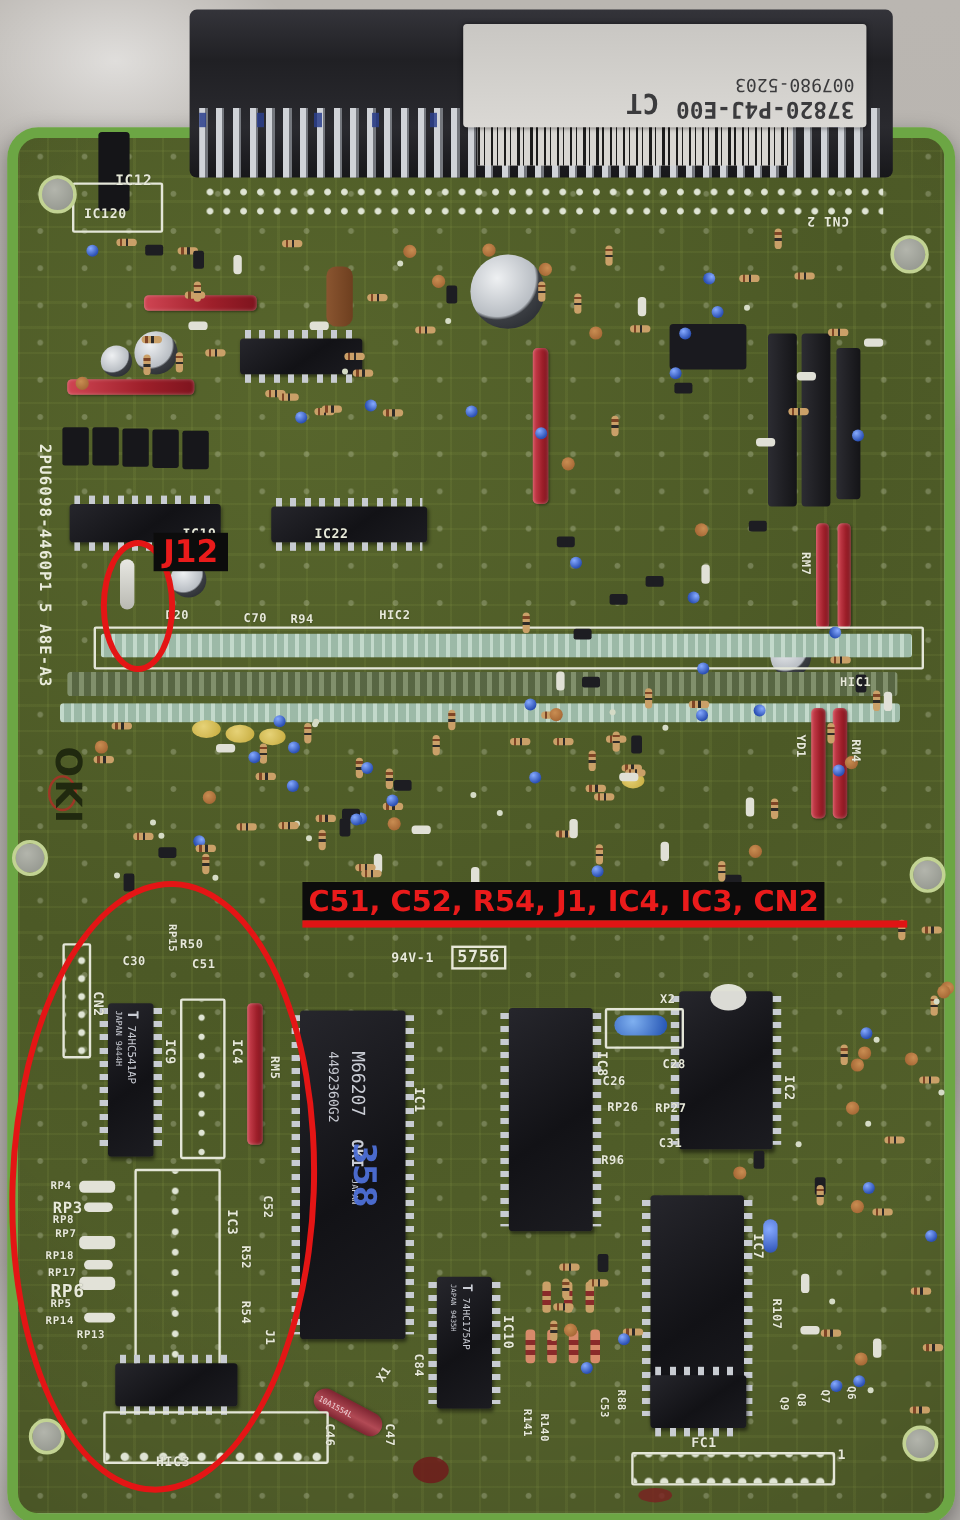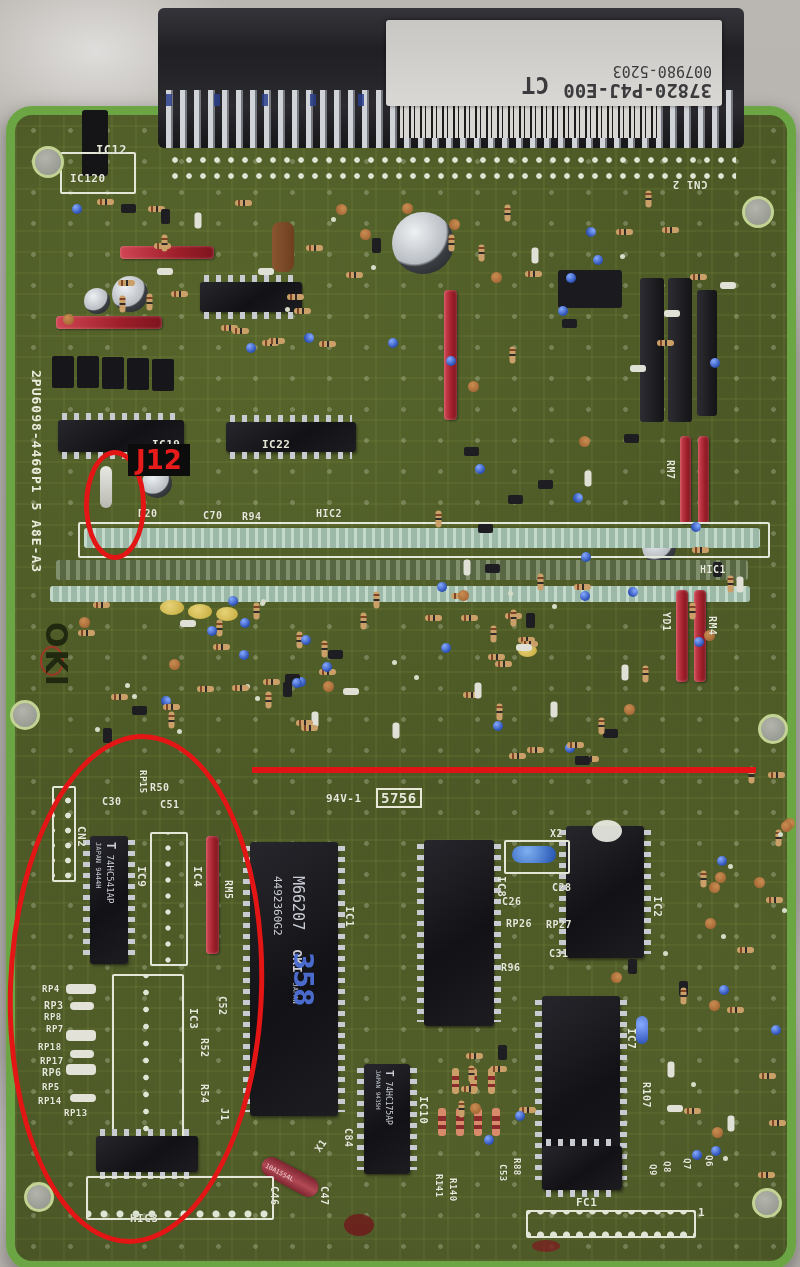--- a/index.html
+++ b/index.html
@@ -222,26 +222,26 @@
   <span class="sk skr" style="left:210px;top:1084px">R54</span>
   <span class="sk skr" style="left:230px;top:1108px">J1</span>
 
   <div class="abs" style="left:66px;top:984px;width:30px;height:10px;background:#e2e2d8;border-radius:4px;z-index:2"></div>
   <div class="abs" style="left:70px;top:1002px;width:24px;height:8px;background:#e2e2d8;border-radius:4px;z-index:2"></div>
   <div class="abs" style="left:66px;top:1030px;width:30px;height:11px;background:#e2e2d8;border-radius:4px;z-index:2"></div>
   <div class="abs" style="left:70px;top:1050px;width:24px;height:8px;background:#e2e2d8;border-radius:4px;z-index:2"></div>
   <div class="abs" style="left:66px;top:1064px;width:30px;height:11px;background:#e2e2d8;border-radius:4px;z-index:2"></div>
   <div class="abs" style="left:70px;top:1094px;width:26px;height:8px;background:#e2e2d8;border-radius:4px;z-index:2"></div>
   <span class="sk" style="left:42px;top:984px;font-size:9px">RP4</span>
-  <span class="sk" style="left:44px;top:1000px;font-size:10px">RP3</span>
+  <span class="sk" style="left:44px;top:1000px;font-size:13px">RP3</span>
   <span class="sk" style="left:44px;top:1012px;font-size:9px">RP8</span>
   <span class="sk" style="left:46px;top:1024px;font-size:9px">RP7</span>
   <span class="sk" style="left:38px;top:1042px;font-size:9px">RP18</span>
   <span class="sk" style="left:40px;top:1056px;font-size:9px">RP17</span>
-  <span class="sk" style="left:42px;top:1067px;font-size:10px">RP6</span>
+  <span class="sk" style="left:42px;top:1067px;font-size:15px">RP6</span>
   <span class="sk" style="left:42px;top:1082px;font-size:9px">RP5</span>
   <span class="sk" style="left:38px;top:1096px;font-size:9px">RP14</span>
   <span class="sk" style="left:64px;top:1108px;font-size:9px">RP13</span>
 
   <div class="dip dipv abs" style="left:364px;top:1064px;width:46px;height:110px">
     <div class="chiptxt" style="left:32px;top:6px;width:100px;transform:rotate(90deg);font-size:8px">
       <span style="font-weight:700;font-size:11px">T</span>
       <span>74HC175AP</span><br>
       <span style="font-size:6px">JAPAN 9435H</span>
     </div>
@@ -279,20 +279,21 @@
   <span class="sk skr" style="left:658px;top:1164px;font-size:9px">Q9</span>
   <span class="sk skr" style="left:672px;top:1161px;font-size:9px">Q8</span>
   <span class="sk skr" style="left:692px;top:1158px;font-size:9px">Q7</span>
   <span class="sk skr" style="left:714px;top:1155px;font-size:9px">Q6</span>
 
   <div class="stain abs" style="left:344px;top:1214px;width:30px;height:22px;background:#6e1b1b;opacity:.85"></div>
   <div class="stain abs" style="left:532px;top:1240px;width:28px;height:12px;background:#7a2020;opacity:.8"></div>
 
   <div class="ellipse" style="left:84px;top:450px;width:52px;height:100px"></div>
   <div class="ann-box" style="left:128px;top:444px;font-size:26px;padding:1px 8px">J12</div>
+  <div class="ann-box" style="left:252px;top:735px;font-size:24px;line-height:32px;padding:0 5px">C51, C52, R54, J1, IC4, IC3, CN2</div>
   <div class="redline" style="left:252px;top:767px;width:504px;height:6px"></div>
   <div class="ellipse" style="left:8px;top:734px;width:246px;height:500px;transform:rotate(2deg)"></div>
 
 <div class="part" style="left: 258.364px; top: 267.726px; transform: rotate(0deg); width: 16px; height: 7px; background: rgb(224, 224, 214); border-radius: 3px;"></div>
     <div class="part" style="left: 117.689px; top: 280.255px; transform: rotate(0deg); width: 17px; height: 6px; border-radius: 3px; background: linear-gradient(90deg, rgb(202, 160, 104) 0px, rgb(202, 160, 104) 3px, rgb(126, 69, 38) 3px, rgb(126, 69, 38) 5px, rgb(202, 160, 104) 5px, rgb(202, 160, 104) 8px, rgb(46, 43, 40) 8px, rgb(46, 43, 40) 10px, rgb(202, 160, 104) 10px);"></div>
     <div class="part" style="left: 345.607px; top: 271.571px; transform: rotate(0deg); width: 17px; height: 6px; border-radius: 3px; background: linear-gradient(90deg, rgb(202, 160, 104) 0px, rgb(202, 160, 104) 3px, rgb(126, 69, 38) 3px, rgb(126, 69, 38) 5px, rgb(202, 160, 104) 5px, rgb(202, 160, 104) 8px, rgb(46, 43, 40) 8px, rgb(46, 43, 40) 10px, rgb(202, 160, 104) 10px);"></div>
     <div class="part" style="left: 306.093px; top: 245.12px; transform: rotate(0deg); width: 17px; height: 6px; border-radius: 3px; background: linear-gradient(90deg, rgb(202, 160, 104) 0px, rgb(202, 160, 104) 3px, rgb(126, 69, 38) 3px, rgb(126, 69, 38) 5px, rgb(202, 160, 104) 5px, rgb(202, 160, 104) 8px, rgb(46, 43, 40) 8px, rgb(46, 43, 40) 10px, rgb(202, 160, 104) 10px);"></div>
     <div class="part" style="left: 286.582px; top: 293.699px; transform: rotate(0deg); width: 17px; height: 6px; border-radius: 3px; background: linear-gradient(90deg, rgb(202, 160, 104) 0px, rgb(202, 160, 104) 3px, rgb(126, 69, 38) 3px, rgb(126, 69, 38) 5px, rgb(202, 160, 104) 5px, rgb(202, 160, 104) 8px, rgb(46, 43, 40) 8px, rgb(46, 43, 40) 10px, rgb(202, 160, 104) 10px);"></div>
     <div class="part" style="left: 336.321px; top: 204.193px; transform: rotate(90deg); width: 11px; height: 11px; border-radius: 50%; background: radial-gradient(circle at 40% 35%, rgb(201, 141, 82), rgb(154, 92, 44));"></div>
     <div class="part" style="left: 148.095px; top: 205.885px; transform: rotate(0deg); width: 17px; height: 6px; border-radius: 3px; background: linear-gradient(90deg, rgb(202, 160, 104) 0px, rgb(202, 160, 104) 3px, rgb(126, 69, 38) 3px, rgb(126, 69, 38) 5px, rgb(202, 160, 104) 5px, rgb(202, 160, 104) 8px, rgb(46, 43, 40) 8px, rgb(46, 43, 40) 10px, rgb(202, 160, 104) 10px);"></div>

